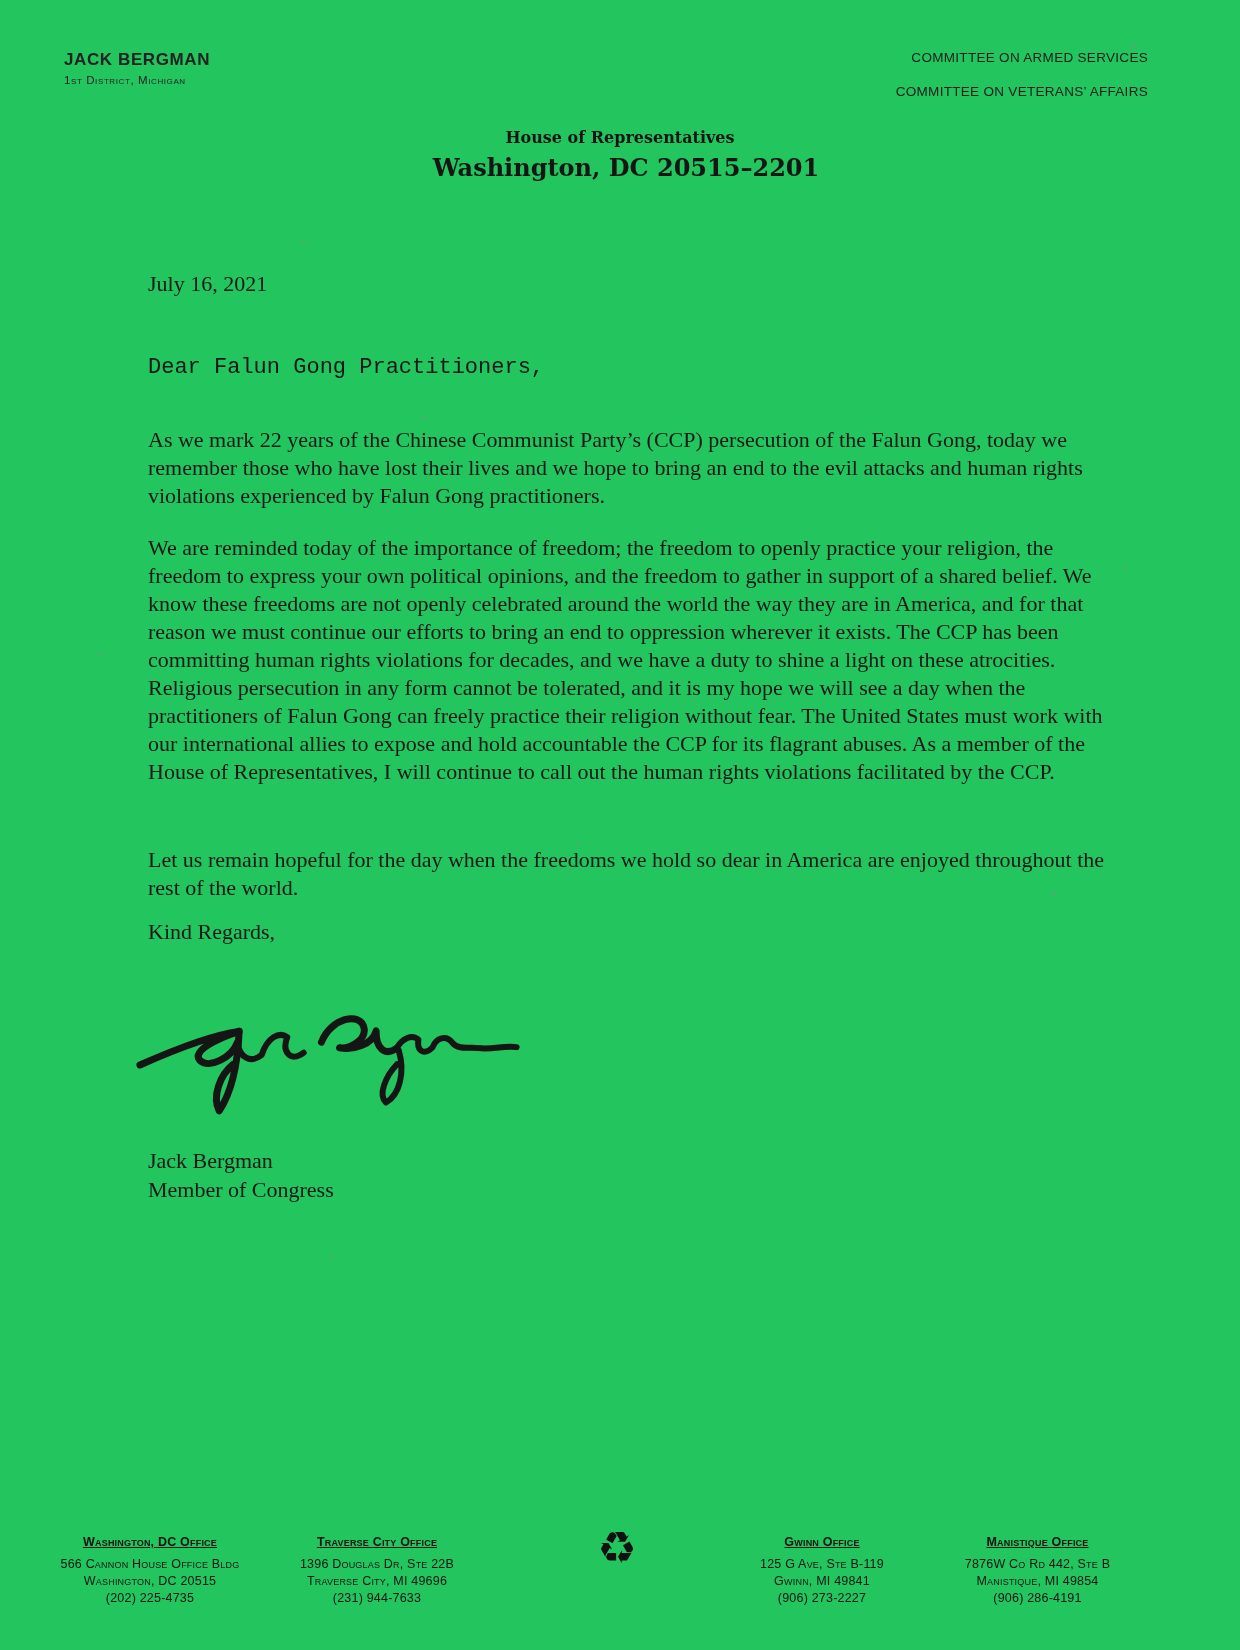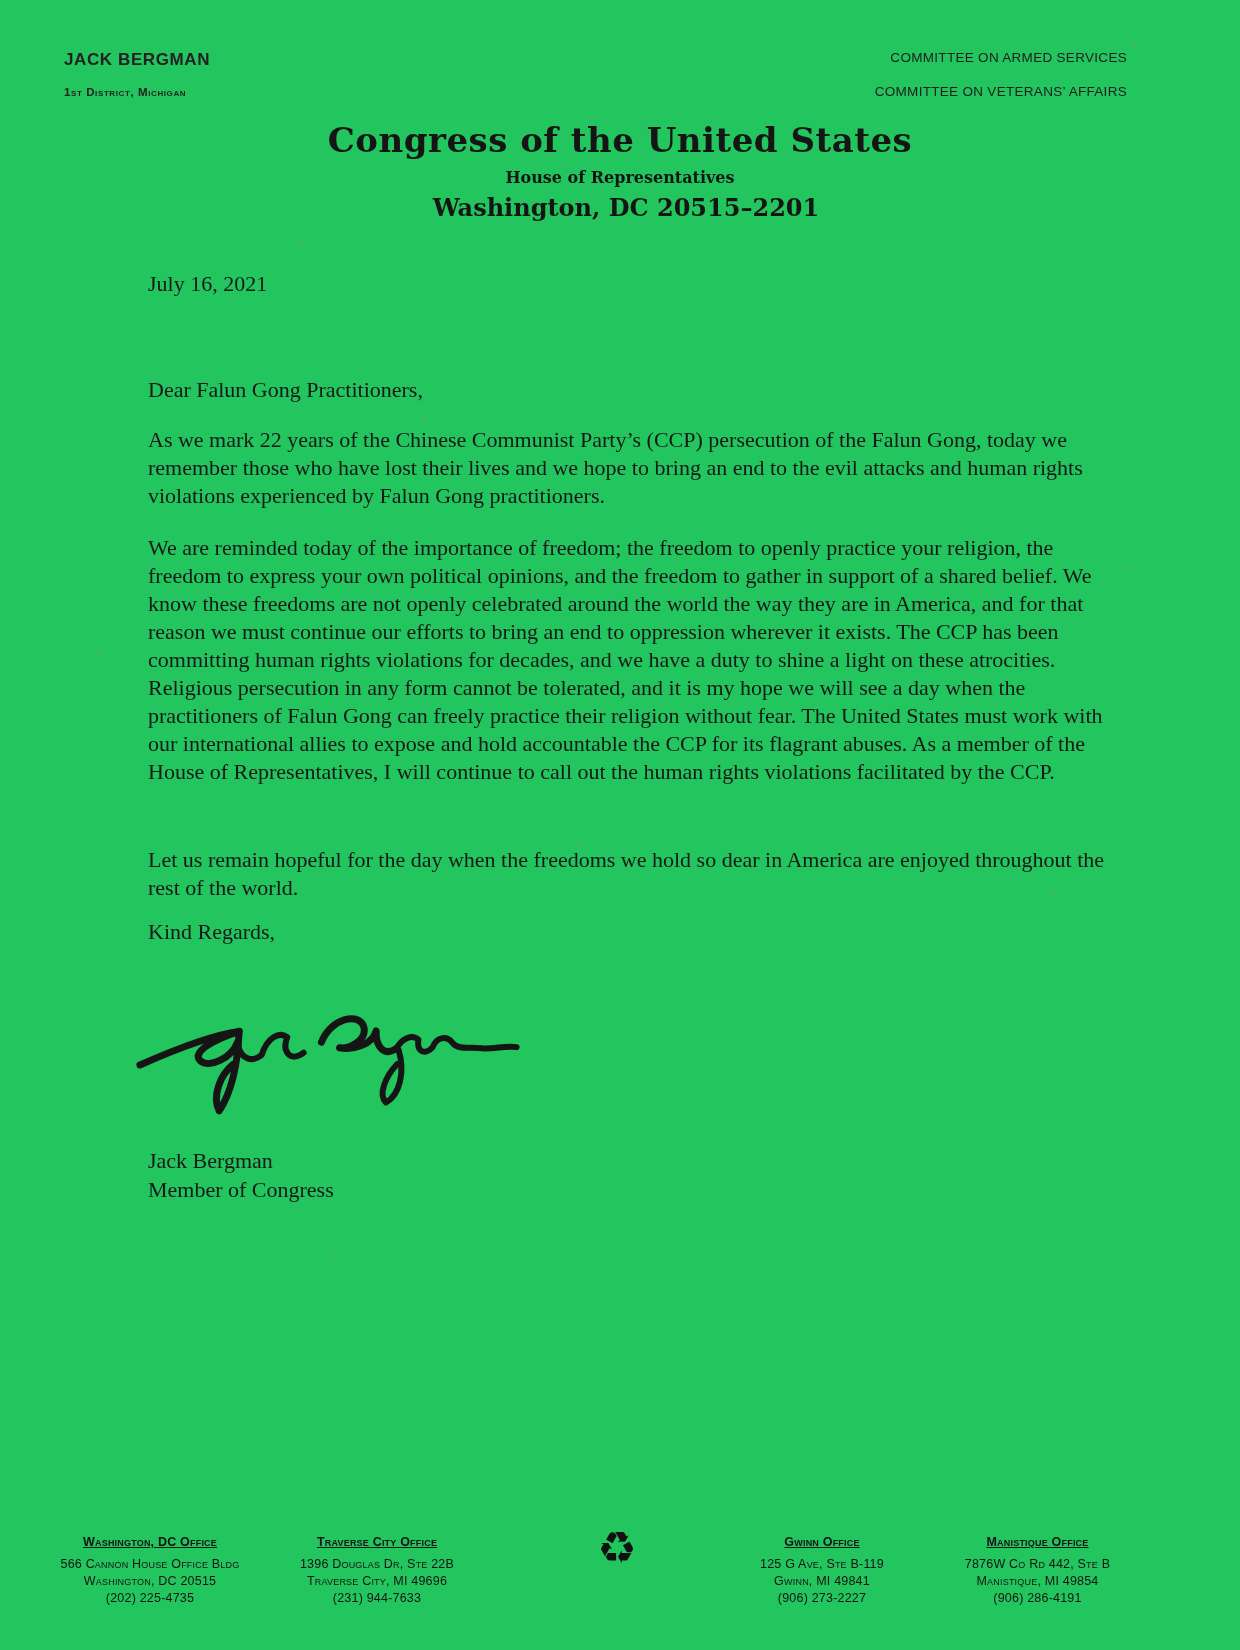--- a/index.html
+++ b/index.html
@@ -20,29 +20,29 @@
     left: 64px; top: 50px;
     font-family: "Liberation Sans", sans-serif;
     color: #222;
   }
   .sender-name {
     font-size: 17px;
     font-weight: 600;
     letter-spacing: 0.6px;
   }
   .sender-district {
-    margin-top: 16px;
+    margin-top: 4px;
     font-size: 11.5px;
-    font-weight: 700;
+    font-weight: 400;
     font-variant: small-caps;
     letter-spacing: 0.6px;
   }
   .committees {
     position: absolute;
-    right: 113px; top: 50px;
+    right: 92px; top: 50px;
     text-align: right;
     font-family: "Liberation Sans", sans-serif;
     font-size: 13.5px;
     letter-spacing: 0.3px;
     color: #1e1e1e;
   }
   .committee-line { margin-bottom: 19px; }
 
   .letterhead {
     position: absolute;
@@ -59,21 +59,21 @@
   
   .abs { position: absolute; }
   .body-text {
     left: 148px;
     width: 958px;
     font-size: 22px;
     line-height: 28px;
     color: #191919;
   }
   .date-line    { top: 270px; }
-  .salutation   { top: 376px; }
+  .salutation   { top: 354px; font-family: Liberation Mono, monospace; }
   .paragraph-1  { top: 426px; }
   .paragraph-2  { top: 534px; }
   .paragraph-3  { top: 846px; }
   .closing-line { top: 918px; }
 
   .signature {
     position: absolute;
     left: 134px; top: 1000px;
     width: 392px; height: 128px;
     transform: rotate(-1.5deg);
@@ -133,21 +133,20 @@
     <div class="sender-name">JACK BERGMAN</div>
     <div class="sender-district">1st District, Michigan</div>
   </div>
 
   <div class="committees">
     <div class="committee-line">COMMITTEE ON ARMED SERVICES</div>
     <div class="committee-line">COMMITTEE ON VETERANS’ AFFAIRS</div>
   </div>
 
   <div class="letterhead">
-    <div class="lh-line1">Congress of the United States</div>
     <div class="lh-line2">House of Representatives</div>
     <div class="lh-line3">Washington, DC 20515–2201</div>
   </div>
 
   <div class="abs body-text date-line">July 16, 2021</div>
   <div class="abs body-text salutation">Dear Falun Gong Practitioners,</div>
   <div class="abs body-text paragraph-1">As we mark 22 years of the Chinese Communist Party’s (CCP) persecution of the Falun Gong, today we remember those who have lost their lives and we hope to bring an end to the evil attacks and human rights violations experienced by Falun Gong practitioners.</div>
   <div class="abs body-text paragraph-2">We are reminded today of the importance of freedom; the freedom to openly practice your religion, the freedom to express your own political opinions, and the freedom to gather in support of a shared belief. We know these freedoms are not openly celebrated around the world the way they are in America, and for that reason we must continue our efforts to bring an end to oppression wherever it exists. The CCP has been committing human rights violations for decades, and we have a duty to shine a light on these atrocities. Religious persecution in any form cannot be tolerated, and it is my hope we will see a day when the practitioners of Falun Gong can freely practice their religion without fear.  The United States must work with our international allies to expose and hold accountable the CCP for its flagrant abuses. As a member of the House of Representatives, I will continue to call out the human rights violations facilitated by the CCP.</div>
   <div class="abs body-text paragraph-3">Let us remain hopeful for the day when the freedoms we hold so dear in America are enjoyed throughout the rest of the world.</div>
   <div class="abs body-text closing-line">Kind Regards,</div>

